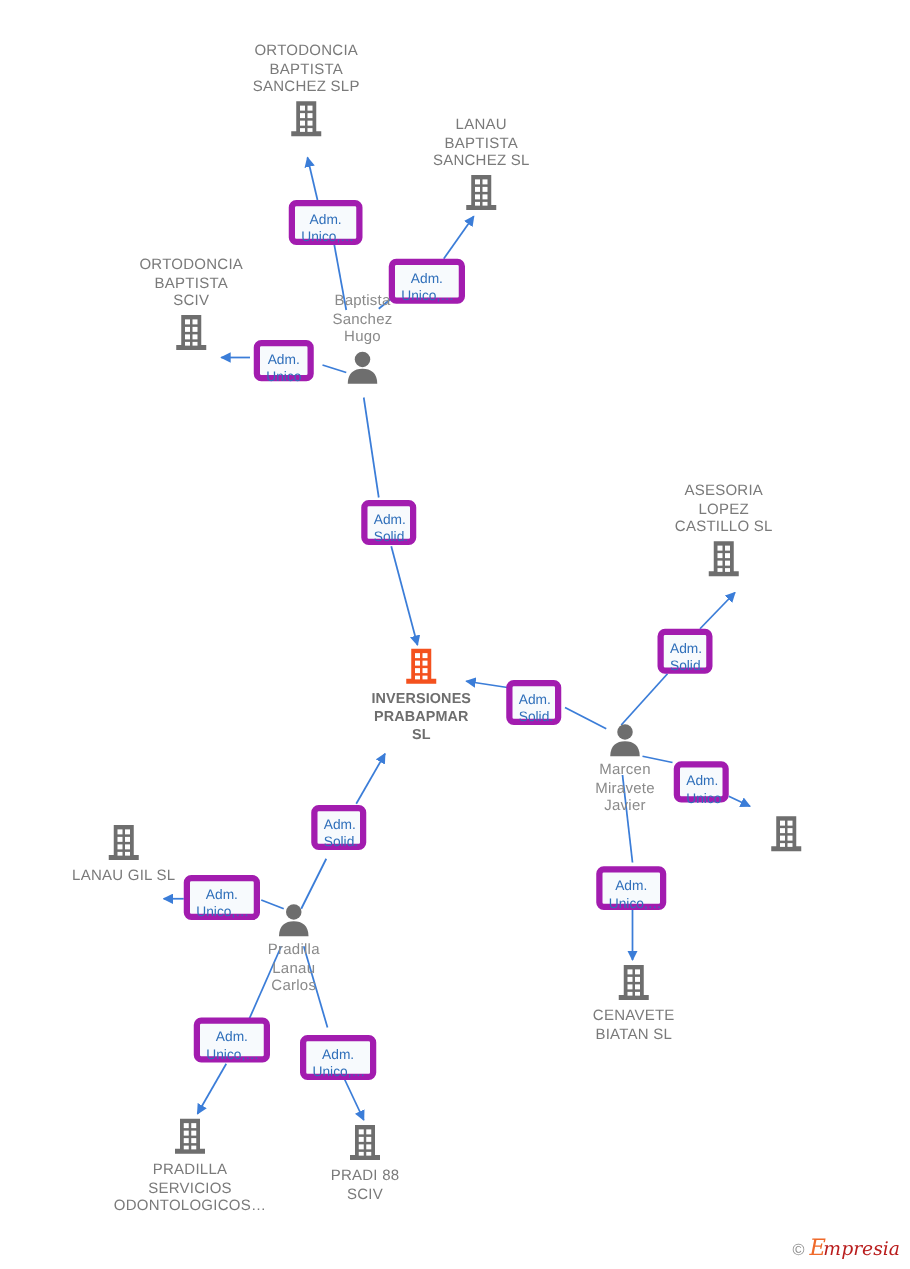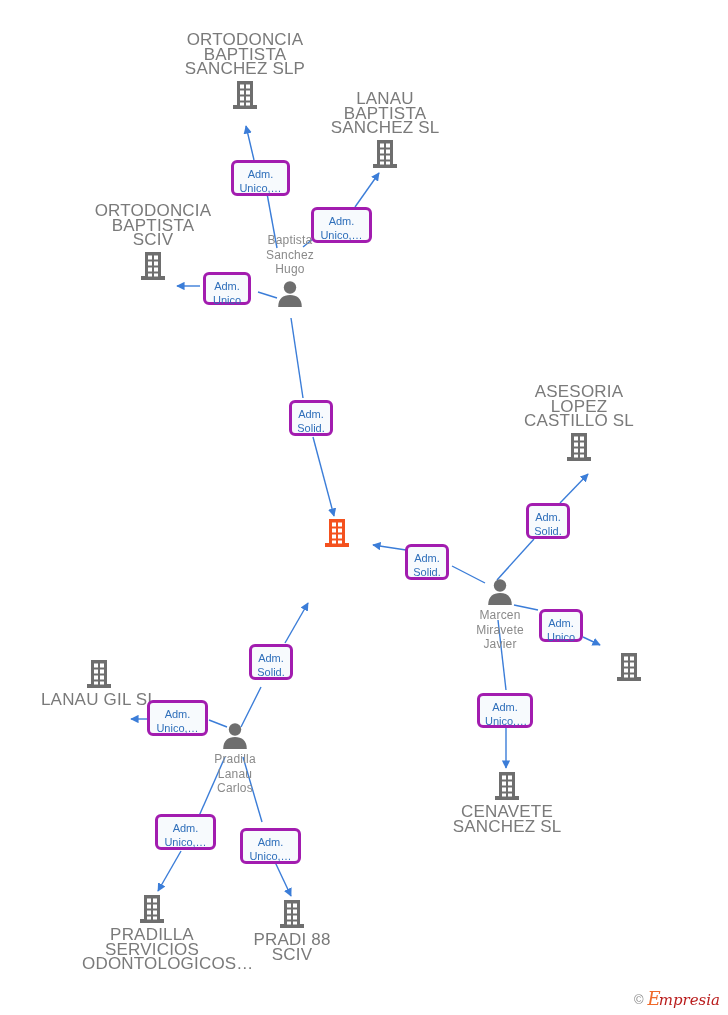--- a/index.html
+++ b/index.html
@@ -36,21 +36,21 @@
     line-height: 14.5px;
   }
   .node .glyph {
     display: block;
     margin: 0 auto;
     width: 34px;
     height: 34px;
   }
   .node .caption {
     display: block;
-    font-size: 17px;
+    font-size: 12px;
     color: #7a7a7a;
     letter-spacing: .2px;
     white-space: pre-line;
     margin-top: 1px;
   }
   .node.company-focus .caption {
     color: #6e6e6e;
     font-weight: bold;
     font-size: 11.5px;
     letter-spacing: .1px;
@@ -65,21 +65,21 @@
   }
   .node.person .glyph {
     width: 30px;
     height: 30px;
   }
 
   
   .chip {
     position: absolute;
     box-sizing: border-box;
-    border: 3px solid #a21caf;
+    border: 5px solid #a21caf;
     border-radius: 6px;
     background: #f7fafd;
     color: #2f6fba;
     font-size: 11px;
     line-height: 14px;
     text-align: center;
     padding: 4px 5px 5px 5px;
     white-space: pre-line;
     box-shadow: 0 0 0 0 rgba(0,0,0,0);
   }
@@ -236,20 +236,23 @@
       <rect x="5" y="26" width="24" height="4" fill="#f4511e"></rect>
       <rect x="12" y="5.5" width="4" height="4" fill="#ffffff"></rect>
       <rect x="18" y="5.5" width="4" height="4" fill="#ffffff"></rect>
       <rect x="12" y="11.5" width="4" height="4" fill="#ffffff"></rect>
       <rect x="18" y="11.5" width="4" height="4" fill="#ffffff"></rect>
       <rect x="12" y="17.5" width="4" height="4" fill="#ffffff"></rect>
       <rect x="18" y="17.5" width="4" height="4" fill="#ffffff"></rect>
       <rect x="12" y="23.5" width="4" height="3" fill="#ffffff"></rect>
       <rect x="18" y="23.5" width="4" height="3" fill="#ffffff"></rect>
     </svg>
+    <span class="caption">INVERSIONES
+PRABAPMAR
+SL</span>
   </div>
 
   <div class="node caption-above" style="left:579px; top:385px;">
     <span class="caption">ASESORIA
 LOPEZ
 CASTILLO SL</span>
     <svg class="glyph" viewBox="0 0 34 34">
       <rect x="9" y="2" width="16" height="26" fill="#6e6e6e"></rect>
       <rect x="5" y="26" width="24" height="4" fill="#6e6e6e"></rect>
       <rect x="12" y="5.5" width="4" height="4" fill="#ffffff"></rect>
@@ -295,21 +298,21 @@
       <rect x="12" y="5.5" width="4" height="4" fill="#ffffff"></rect>
       <rect x="18" y="5.5" width="4" height="4" fill="#ffffff"></rect>
       <rect x="12" y="11.5" width="4" height="4" fill="#ffffff"></rect>
       <rect x="18" y="11.5" width="4" height="4" fill="#ffffff"></rect>
       <rect x="12" y="17.5" width="4" height="4" fill="#ffffff"></rect>
       <rect x="18" y="17.5" width="4" height="4" fill="#ffffff"></rect>
       <rect x="12" y="23.5" width="4" height="3" fill="#ffffff"></rect>
       <rect x="18" y="23.5" width="4" height="3" fill="#ffffff"></rect>
     </svg>
     <span class="caption">CENAVETE
-SANCHEZ  SL</span>
+BIATAN  SL</span>
   </div>
 
   <div class="node" style="left:99px; top:658px;">
     <svg class="glyph" viewBox="0 0 34 34">
       <rect x="9" y="2" width="16" height="26" fill="#6e6e6e"></rect>
       <rect x="5" y="26" width="24" height="4" fill="#6e6e6e"></rect>
       <rect x="12" y="5.5" width="4" height="4" fill="#ffffff"></rect>
       <rect x="18" y="5.5" width="4" height="4" fill="#ffffff"></rect>
       <rect x="12" y="11.5" width="4" height="4" fill="#ffffff"></rect>
       <rect x="18" y="11.5" width="4" height="4" fill="#ffffff"></rect>

